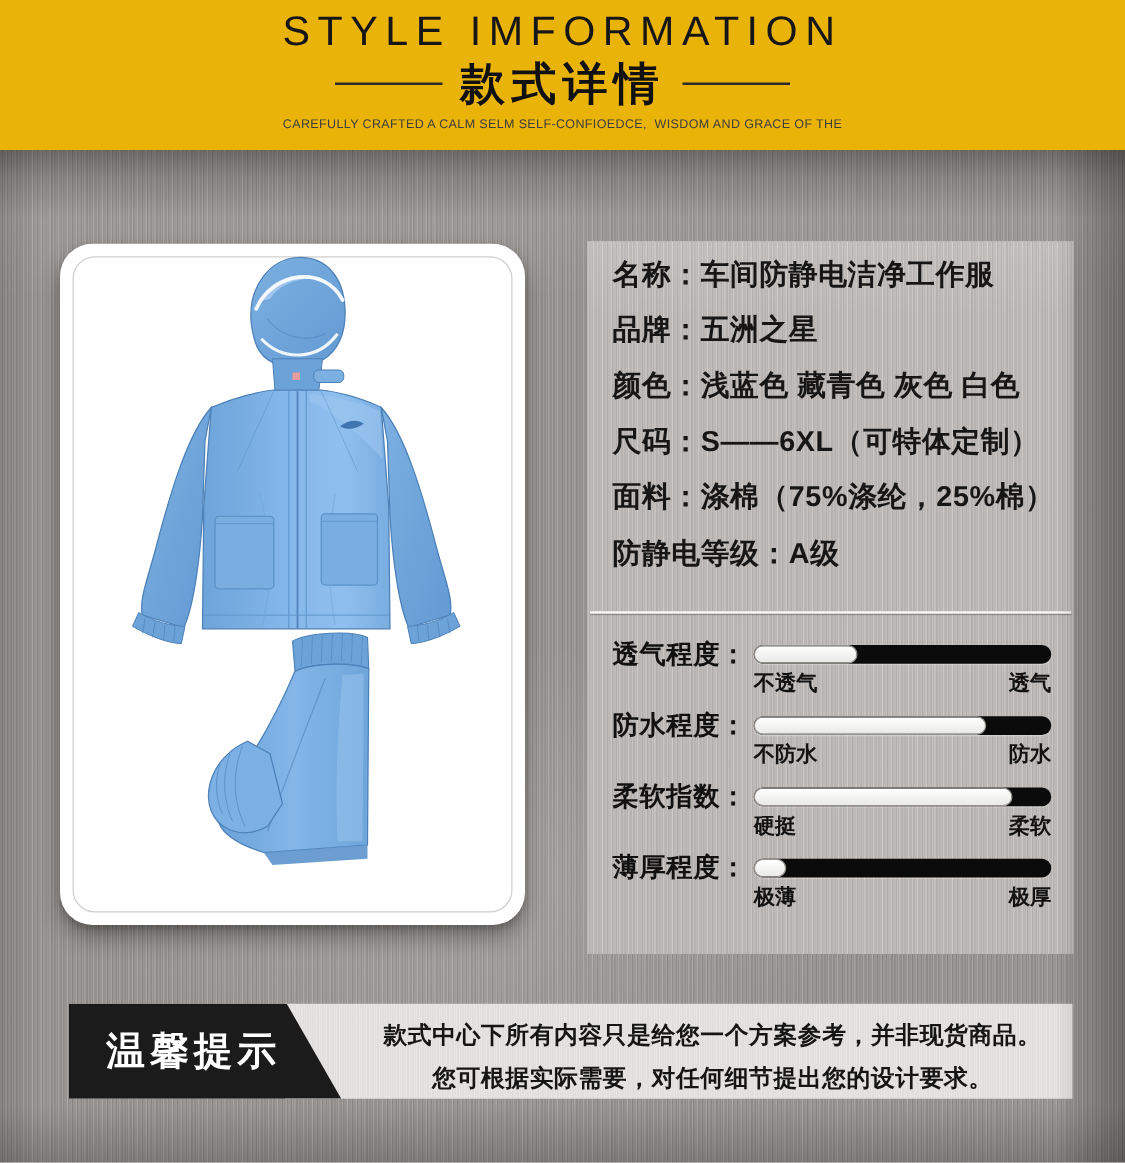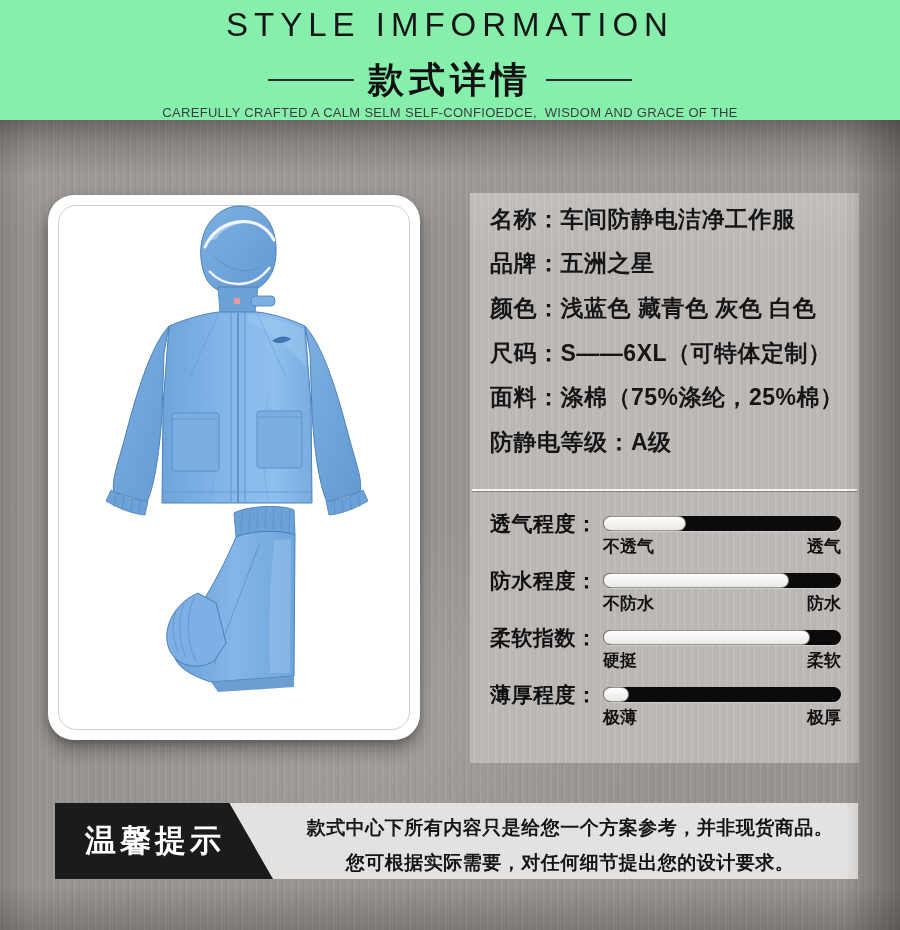--- a/index.html
+++ b/index.html
@@ -1,26 +1,26 @@
 <!DOCTYPE html>
 <html><head>
 <meta charset="utf-8">
 <style>
   html,body{margin:0;padding:0;}
   body{width:900px;height:930px;overflow:hidden;background:#fff;
        font-family:"Liberation Sans","DejaVu Sans",sans-serif;}
   .page{position:relative;width:900px;height:930px;}
 
   
-  .hdr{position:absolute;left:0;top:0;width:900px;height:120px;background:#86efac;text-align:center;}
+  .hdr{position:absolute;left:0;top:0;width:900px;height:120px;background:#eab308;text-align:center;}
   .hdr-en{margin-top:6px;font-size:33px;font-weight:400;letter-spacing:6px;color:#161616;}
-  .hdr-cn-row{display:flex;align-items:center;justify-content:center;margin-top:15px;height:42px;}
+  .hdr-cn-row{display:flex;align-items:center;justify-content:center;margin-top:2px;height:42px;}
   .hline{display:inline-block;width:86px;height:2px;background:#2b2b2b;margin:0 14px;}
   .hdr-cn{font-size:36px;font-weight:700;letter-spacing:5px;color:#111;}
-  .tagline{white-space:pre;font-size:13px;line-height:13.5px;color:#3d3d3d;letter-spacing:.3px;margin-top:0;}
+  .tagline{white-space:pre;font-size:10px;line-height:13.5px;color:#3d3d3d;letter-spacing:.3px;margin-top:0;}
   .tagline.first{margin-top:5px;}
 
   
   .metal{position:absolute;left:0;top:120px;width:900px;height:810px;background-color:#98948f;
     background-image:
       linear-gradient(180deg, rgba(35,32,30,.38) 0px, rgba(35,32,30,.15) 22px, rgba(255,255,255,.05) 55px, rgba(0,0,0,0) 120px),
       radial-gradient(ellipse 430px 280px at 42% 72%, rgba(255,255,255,.12), rgba(0,0,0,0) 70%),
       repeating-linear-gradient(90deg,#8f8b88 0px,#a3a09d 1px,#878481 2px,#9d9a97 3px,#918e8b 4px,#aaa7a4 5px,#8a8784 6px,#9e9b98 7px);}
   .vignette{position:absolute;inset:0;z-index:6;pointer-events:none;
     background:

